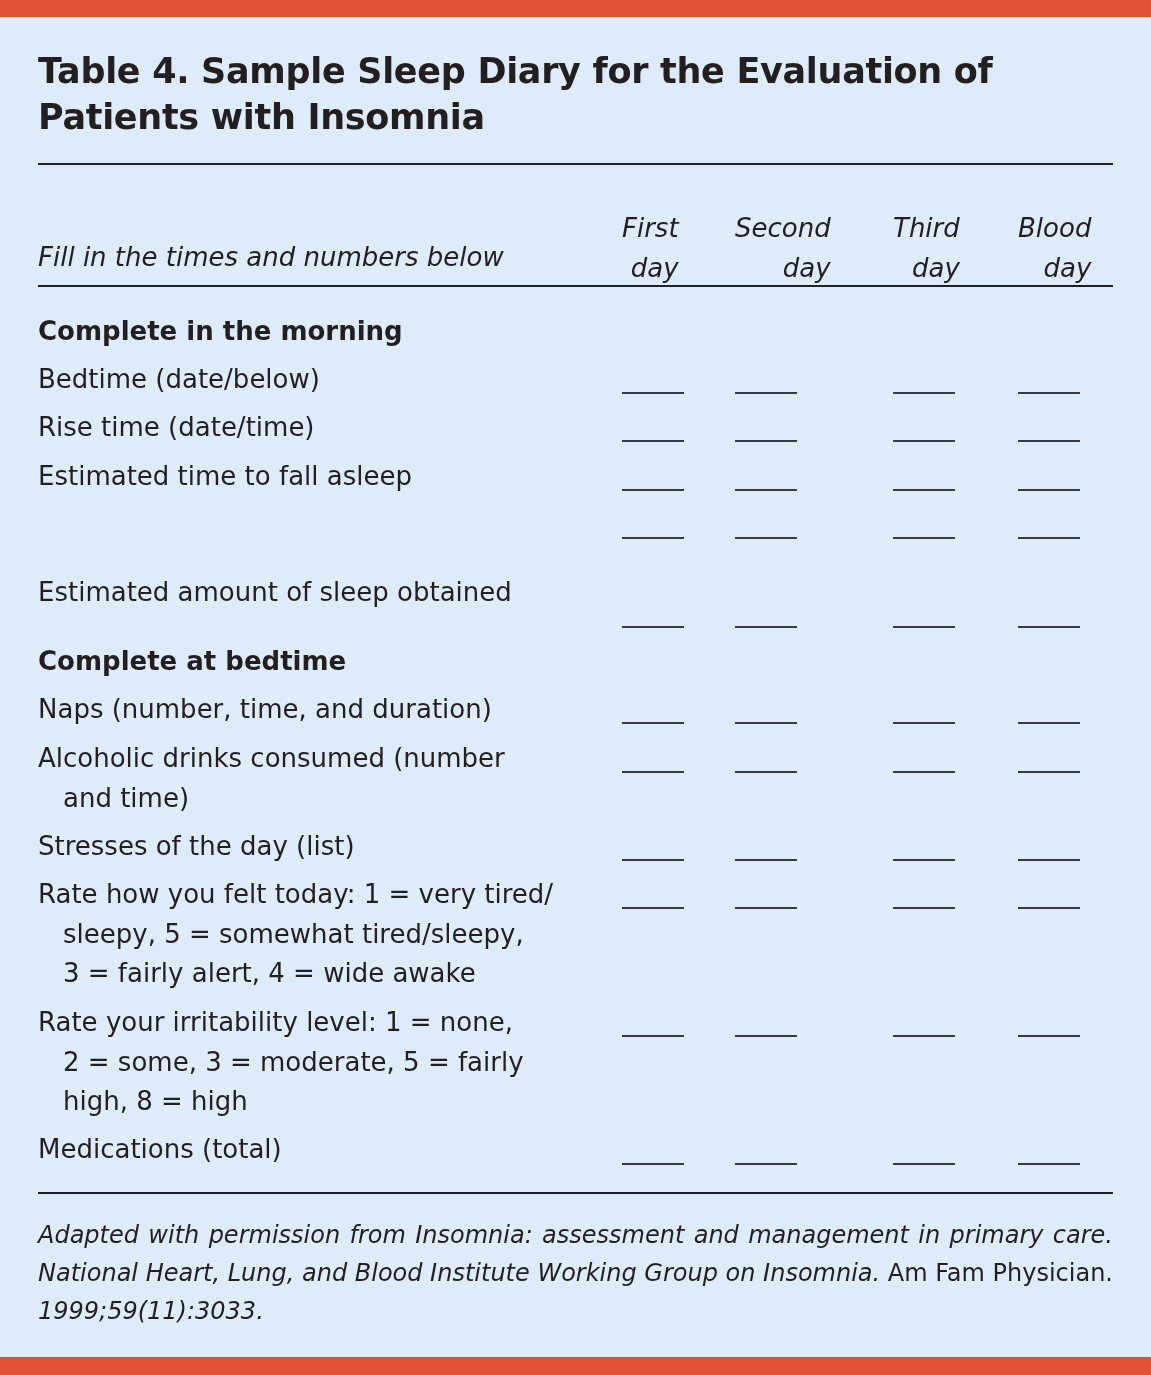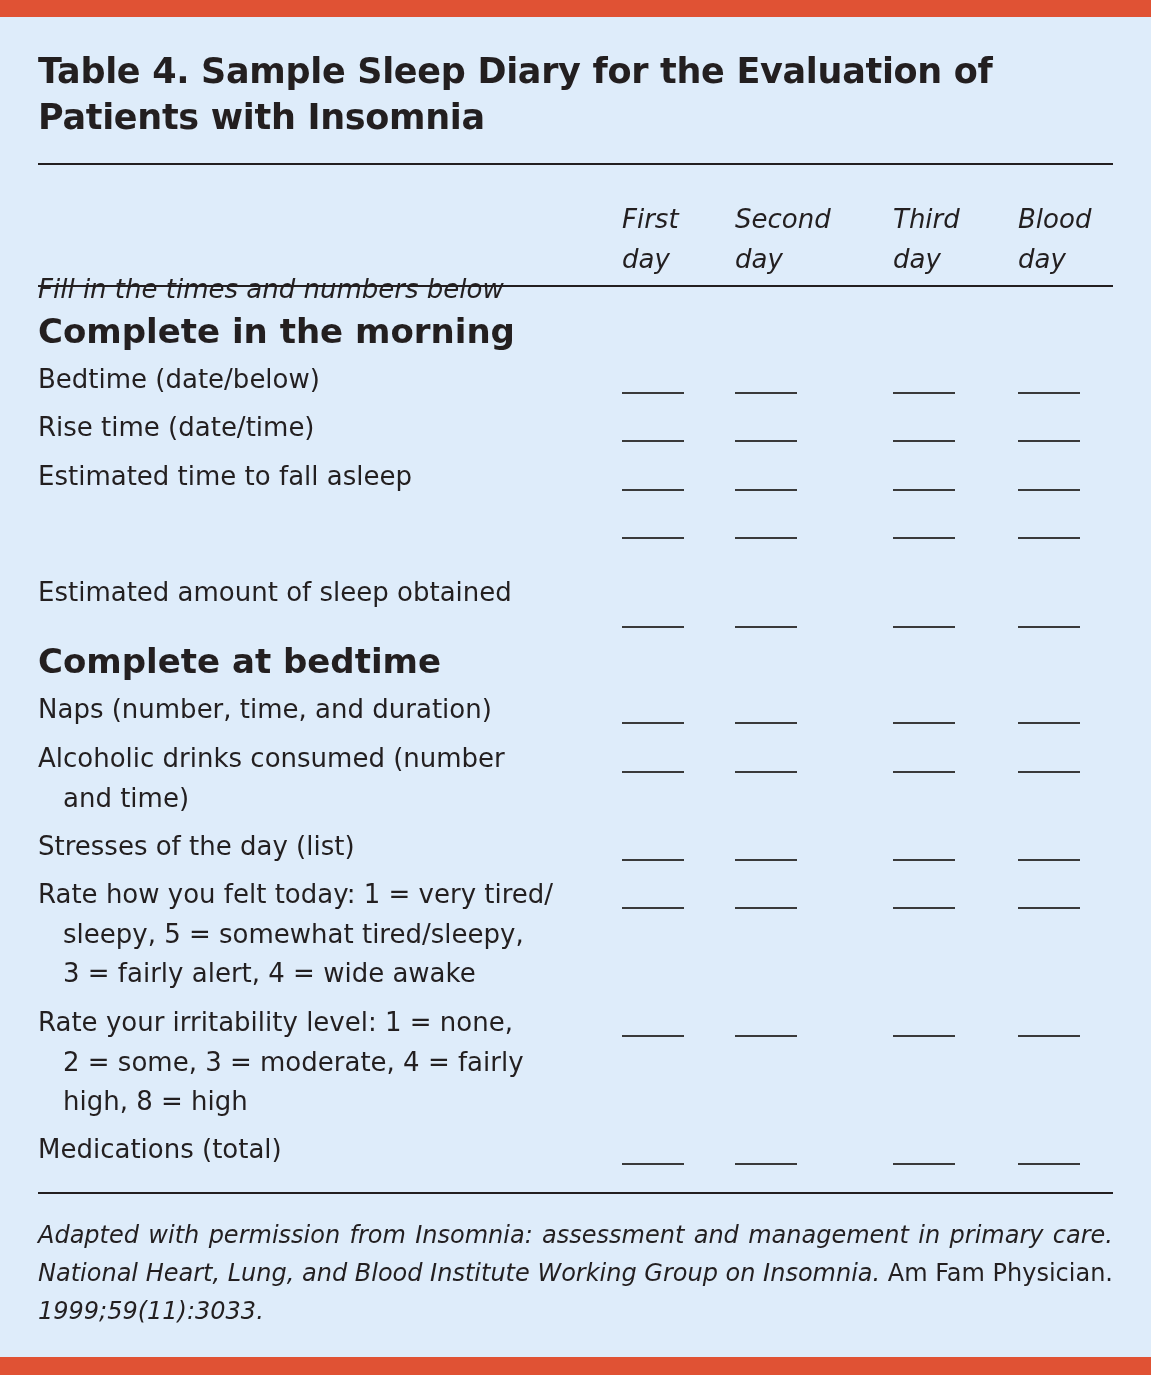--- a/index.html
+++ b/index.html
@@ -12,27 +12,27 @@
   .bar-top { position: absolute; left: 0; top: 0; width: 1151px; height: 17px; background: #e05234; }
   .bar-bottom { position: absolute; left: 0; top: 1357px; width: 1151px; height: 18px; background: #e05234; }
   .title {
     position: absolute; left: 38px; top: 48px; width: 1080px;
     font-size: 35px; font-weight: bold; line-height: 46px; letter-spacing: -0.3px;
     font-family: "DejaVu Sans", sans-serif;
   }
   .rule { position: absolute; left: 38px; width: 1075px; height: 2px; background: #231f20; }
   .hdr-left {
     position: absolute; left: 38px; top: 240px;
-    font-size: 26px; font-style: italic; line-height: 34px; margin-top: 32px;
+    font-size: 26px; font-style: italic; line-height: 34px;
   }
   .hdr-col {
-    position: absolute; top: 199px; font-size: 26px; font-style: italic; line-height: 40px;
+    position: absolute; top: 208px; font-size: 26px; font-style: italic; line-height: 40px; text-align: right;
   }
   .section {
-    position: absolute; left: 38px; font-size: 34px; font-weight: bold; line-height: 34px;
+    position: absolute; left: 38px; font-size: 26px; font-weight: bold; line-height: 34px;
   }
   .row-label {
     position: absolute; left: 38px; width: 560px; font-size: 26px; line-height: 39.5px;
   }
   .row-label .cont { padding-left: 25px; display: block; }
   .blank {
     position: absolute; width: 62px; height: 2px; background: #3a3a3a;
   }
   .footnote {
     position: absolute; left: 38px; top: 1216px; width: 1075px;
@@ -99,21 +99,21 @@
 <div class="row-label" style="top:827px">
   <span>Stresses of the day (list)</span>
 </div>
 <div class="row-label" style="top:875px">
   <span>Rate how you felt today: 1 = very tired/</span>
   <span class="cont">sleepy, 5 = somewhat tired/sleepy,</span>
   <span class="cont">3 = fairly alert, 4 = wide awake</span>
 </div>
 <div class="row-label" style="top:1003px">
   <span>Rate your irritability level: 1 = none,</span>
-  <span class="cont">2 = some, 3 = moderate, 4 = fairly</span>
+  <span class="cont">2 = some, 3 = moderate, 5 = fairly</span>
   <span class="cont">high, 8 = high</span>
 </div>
 <div class="row-label" style="top:1130px">
   <span>Medications (total)</span>
 </div>
 
 <div id="blanks">
     <div class="blank" style="left: 622px; top: 392px;"></div>
     <div class="blank" style="left: 735px; top: 392px;"></div>
     <div class="blank" style="left: 893px; top: 392px;"></div>

